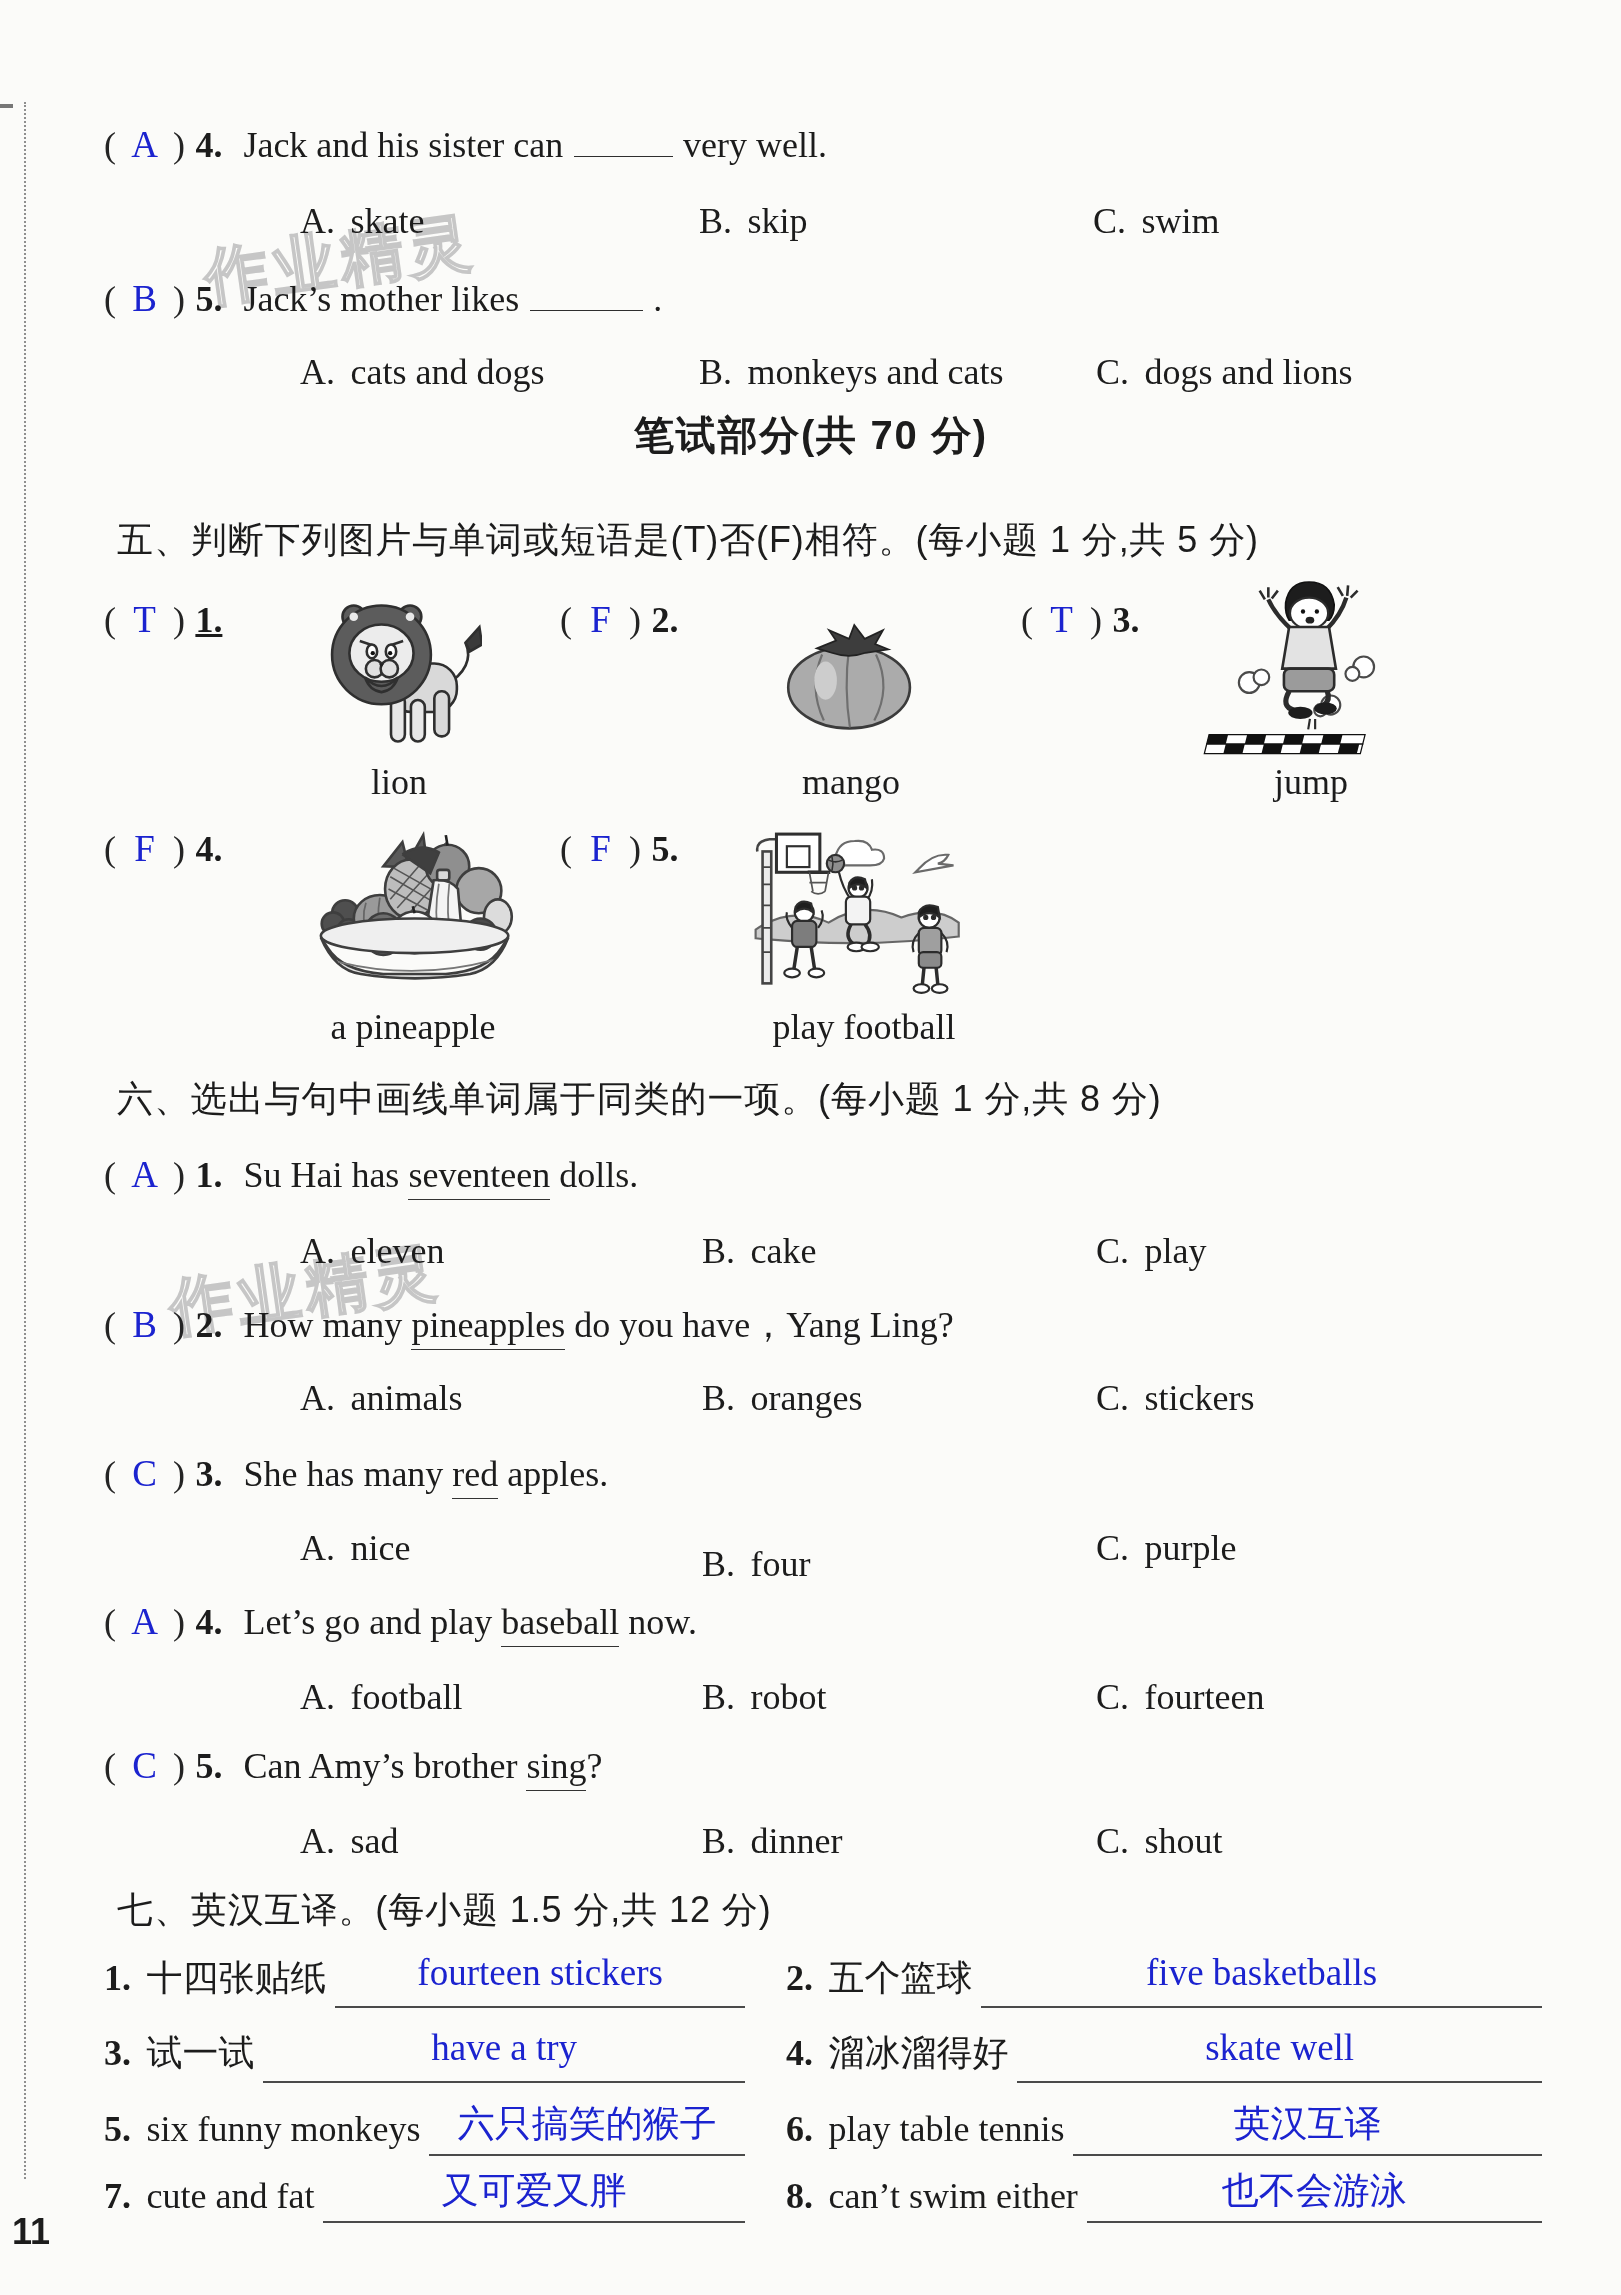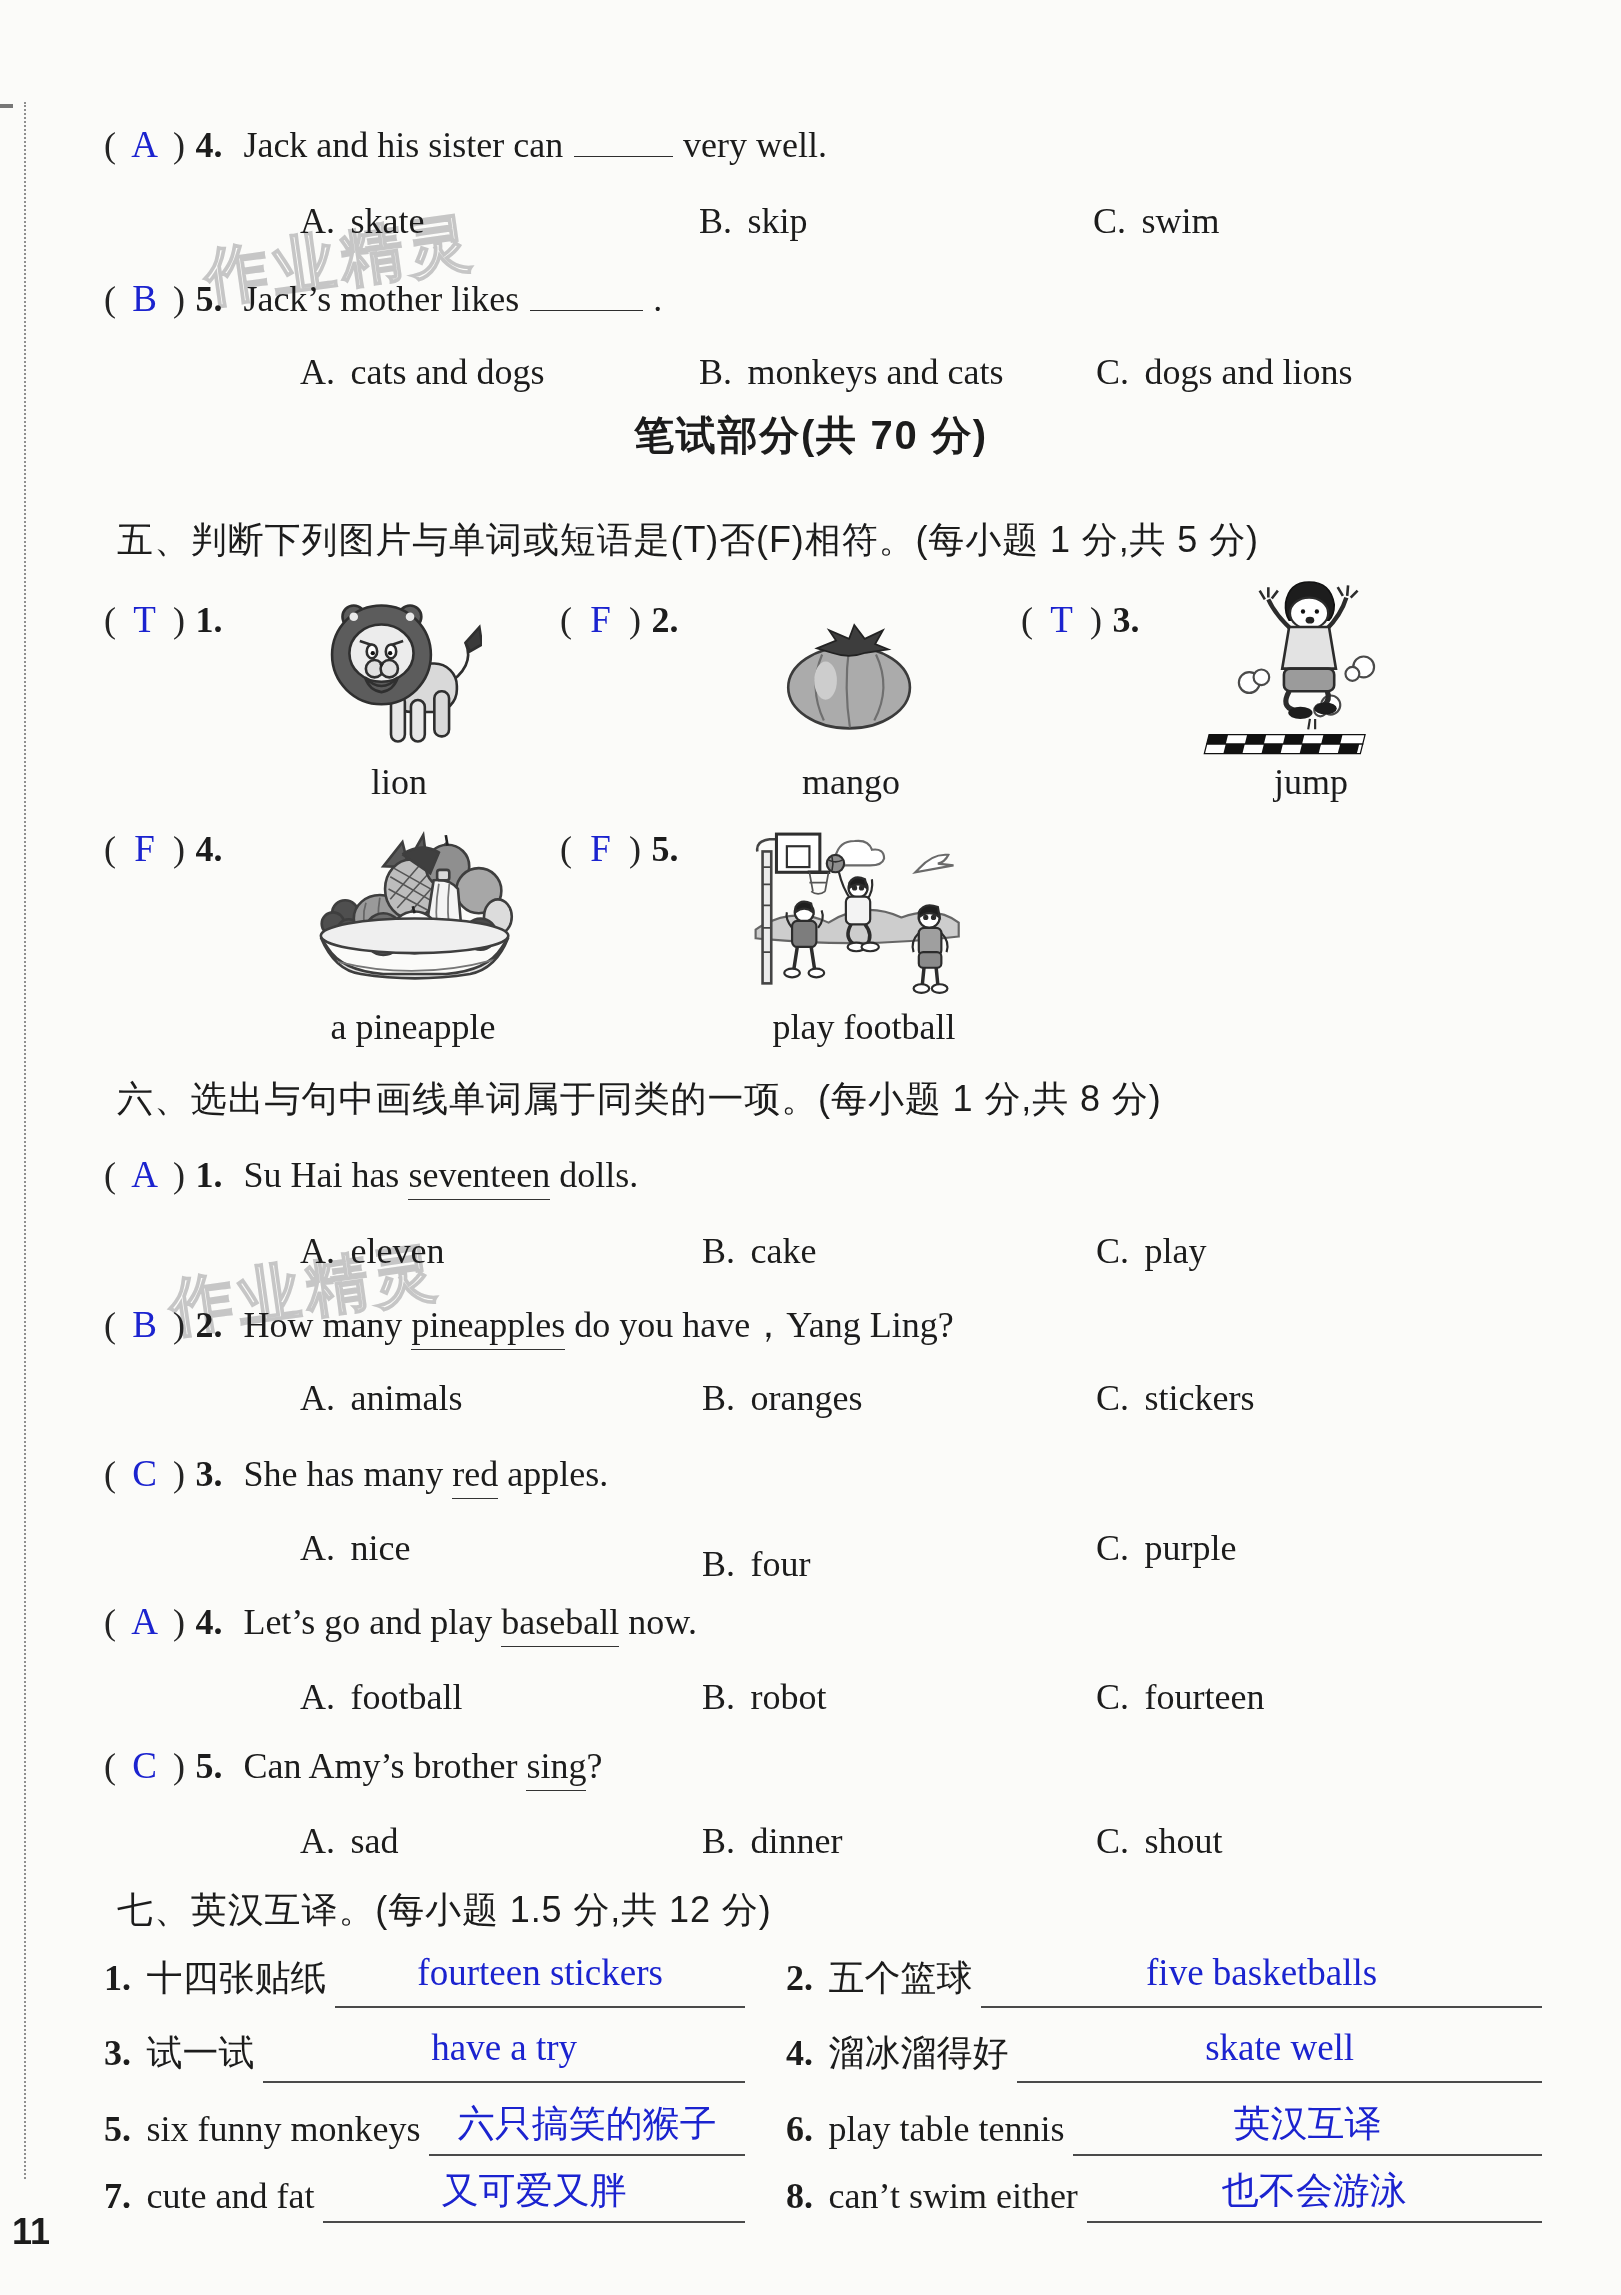--- a/index.html
+++ b/index.html
@@ -83,21 +83,21 @@
   <div class="optrow" style="top:351px;">
     <span class="opt" style="left:300px;"><span class="olabel">A.</span><span>cats and dogs</span></span>
     <span class="opt" style="left:699px;"><span class="olabel">B.</span><span>monkeys and cats</span></span>
     <span class="opt" style="left:1096px;"><span class="olabel">C.</span><span>dogs and lions</span></span>
   </div>
 
   <div class="main-heading" style="top:408px;">笔试部分(共 70 分)</div>
 
   <div class="sec-title" style="top:516px;">五、判断下列图片与单词或短语是(T)否(F)相符。(每小题 1 分,共 5 分)</div>
 
-  <div class="qline" style="left:104px; top:598px;">
+  <div class="qline" style="left:104px; top:598px;text-decoration:underline;">
     <span class="par">(</span><span class="ansl">T</span><span class="par">)</span><span class="qnum">1.</span>
   </div>
   <div class="qline" style="left:560px; top:598px;">
     <span class="par">(</span><span class="ansl">F</span><span class="par">)</span><span class="qnum">2.</span>
   </div>
   <div class="qline" style="left:1021px; top:598px;">
     <span class="par">(</span><span class="ansl">T</span><span class="par">)</span><span class="qnum">3.</span>
   </div>
 
   <div class="img-box" style="left:313px; top:580px; width:169px; height:174px;">

